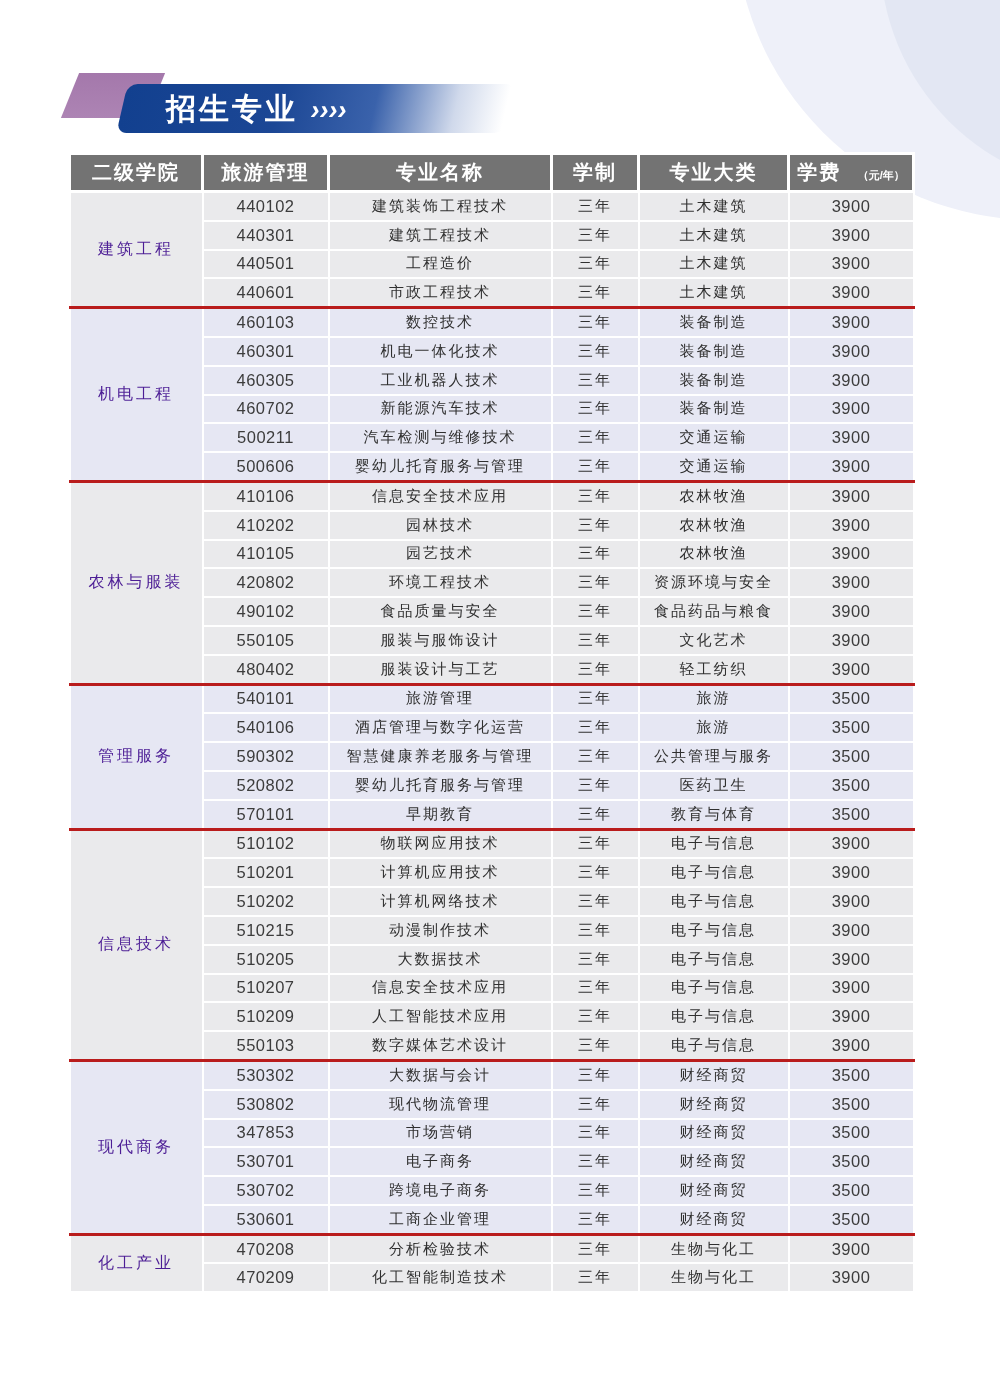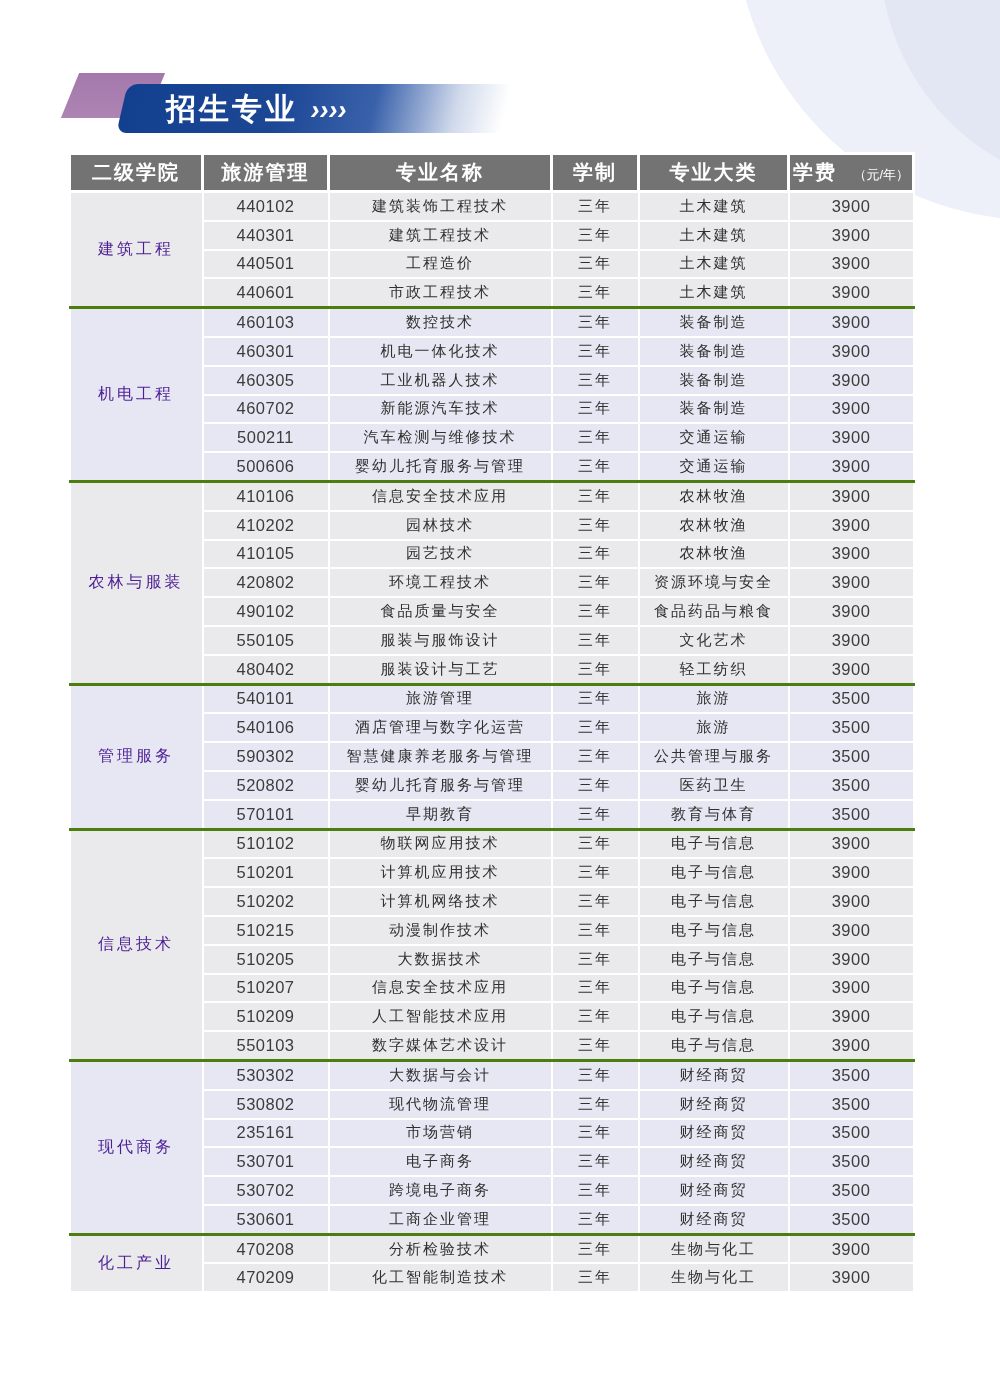--- a/index.html
+++ b/index.html
@@ -42,34 +42,34 @@
   
   .majors-table{
     position:absolute;left:68px;top:152px;width:844px;
     border-collapse:collapse;table-layout:fixed;
   }
   .majors-table th{
     background:#737373;color:#ffffff;font-weight:bold;font-size:20px;
     height:35px;border:3px solid #ffffff;letter-spacing:2px;text-align:center;
     padding:0;
   }
-  .majors-table th .fee-unit{font-size:13px;font-weight:normal;letter-spacing:0;margin-left:9px;}
+  .majors-table th .fee-unit{font-size:11px;font-weight:bold;letter-spacing:0;margin-left:9px;}
   .majors-table td{
     height:26.8px;padding:0;text-align:center;vertical-align:middle;
     border:2px solid #ffffff;
     font-size:15px;color:#303030;letter-spacing:2px;
   }
   .majors-table tr.band-gray td{background:#eaeaec;}
   .majors-table tr.band-lav td{background:#e6e7f3;}
   .majors-table td.college{font-size:16px;letter-spacing:3px;color:#4c1d95;}
   .majors-table td.code,.majors-table td.fee{
     font-size:16.5px;letter-spacing:0.5px;color:#3c3c3c;
     font-family:"Liberation Sans","DejaVu Sans",sans-serif;
   }
-  .majors-table tr.group-start td{border-top:3px solid #4d7c0f;}
+  .majors-table tr.group-start td{border-top:3px solid #b91c1c;}
   
   .footer-note{
     position:absolute;top:1295px;right:88px;
     font-family:"DejaVu Serif","Liberation Serif",serif;
     font-style:italic;font-weight:bold;font-size:17.5px;color:#161616;
     letter-spacing:1px;
   }
 </style>
 </head>
 <body>
@@ -334,21 +334,21 @@
           <td class="fee">3500</td>
         </tr>
         <tr class="band-lav">
           <td class="code">530802</td>
           <td class="name">现代物流管理</td>
           <td class="duration">三年</td>
           <td class="category">财经商贸</td>
           <td class="fee">3500</td>
         </tr>
         <tr class="band-lav">
-          <td class="code">235161</td>
+          <td class="code">347853</td>
           <td class="name">市场营销</td>
           <td class="duration">三年</td>
           <td class="category">财经商贸</td>
           <td class="fee">3500</td>
         </tr>
         <tr class="band-lav">
           <td class="code">530701</td>
           <td class="name">电子商务</td>
           <td class="duration">三年</td>
           <td class="category">财经商贸</td>

